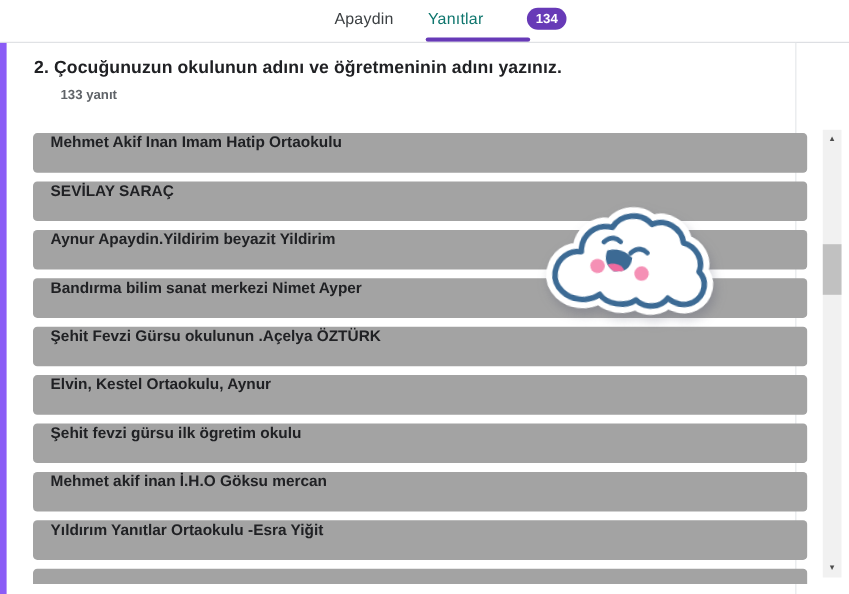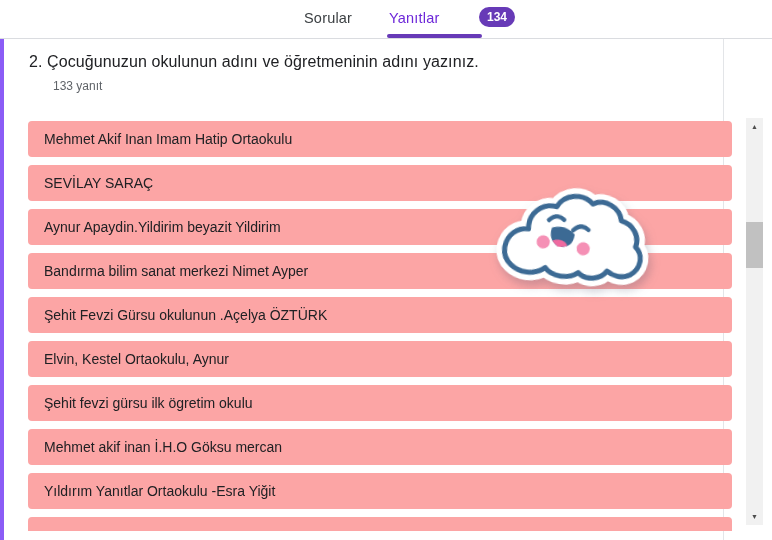--- a/index.html
+++ b/index.html
@@ -5,40 +5,40 @@
   * { margin:0; padding:0; box-sizing:border-box; }
   html,body { width:772px; height:540px; background:#fff; overflow:hidden;
               font-family:"Liberation Sans", sans-serif; }
   .page { position:relative; width:772px; height:540px; background:#fff; }
 
   
   .header { position:absolute; top:0; left:0; width:772px; height:39px; background:#fff; }
   .header .divider { position:absolute; left:0; bottom:0; width:100%; height:1px; background:#dadce0; }
   .tab { position:absolute; top:10px; font-size:14.5px; letter-spacing:.2px; cursor:pointer; }
   .tab-questions { left:304px; color:#3c4043; }
-  .tab-answers  { left:389px; color:#6d28d9; font-weight:500; }
+  .tab-answers  { left:389px; color:#0f766e; font-weight:500; }
   .count-badge { position:absolute; left:447px; top:7px; height:20px; min-width:33px;
                  background:#673ab7; color:#fff; border-radius:11px; font-size:12px;
                  font-weight:bold; display:flex; align-items:center; justify-content:center;
                  padding:0 8px;margin-left:32px; }
   .tab-underline { position:absolute; left:387px; top:34px; width:95px; height:4px;
                    background:#673ab7; border-radius:3px; }
 
   
   .content { position:absolute; top:39px; left:0; width:724px; height:501px;
-             background:#fff; border-left:4px solid #8b5cf6; border-right:1px solid #e3e5e8; }
+             background:#fff; border-left:6px solid #8b5cf6; border-right:1px solid #e3e5e8;font-weight:bold; }
   .question-title { position:absolute; left:25px; top:14px; font-size:16px;
                     color:#202124; letter-spacing:.1px; }
   .responses-count { position:absolute; left:25px; top:40px; font-size:12px; color:#5f6368;margin-left:24px; }
 
   
   .answers-list { position:absolute; left:24px; top:74px; width:704px; height:418px;
                   overflow:hidden; }
-  .answer-row { margin-top:8px; height:36px; background:#fca5a5; border-radius:4px;
-                display:flex; align-items:center; padding:0 16px; font-size:14px;
+  .answer-row { margin-top:8px; height:36px; background:#a3a3a3; border-radius:4px;
+                display:flex; align-items:flex-start; padding:0 16px; font-size:14px;
                 color:#202124; white-space:nowrap; overflow:hidden; }
 
   
   .scrollbar { position:absolute; left:742px; top:79px; width:17px; height:407px;
                background:#f1f1f1; }
   .scroll-btn { position:absolute; left:0; width:17px; height:17px; display:flex;
                 align-items:center; justify-content:center; font-size:7px; color:#4d4d4d;
                 cursor:pointer; user-select:none; }
   .scroll-btn.up { top:0; }
   .scroll-btn.down { bottom:0; }
@@ -49,21 +49,21 @@
   .cloud-sticker { position:absolute; left:494px; top:182px; width:152px; height:116px;
                    overflow:visible; transform:rotate(7deg); transform-origin:50% 50%;
                    filter:drop-shadow(3px 5px 5px rgba(60,64,90,.25)); pointer-events:none; }
 </style>
 </head>
 <body>
 
 <div class="page">
 
   <div class="header">
-    <span class="tab tab-questions">Sorular</span>
+    <span class="tab tab-questions">Apaydin</span>
     <span class="tab tab-answers">Yanıtlar</span>
     <span class="count-badge">134</span>
     <div class="tab-underline"></div>
     <div class="divider"></div>
   </div>
 
   <div class="content">
     <div class="question-title">2. Çocuğunuzun okulunun adını ve öğretmeninin adını yazınız.</div>
     <div class="responses-count">133 yanıt</div>
 

